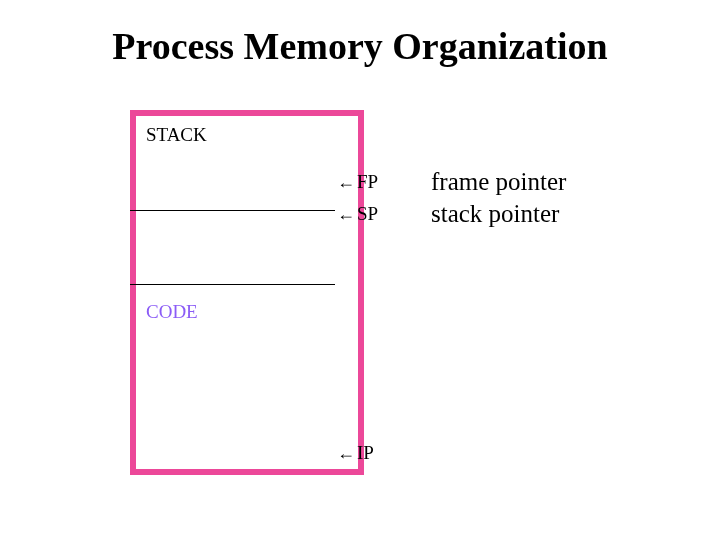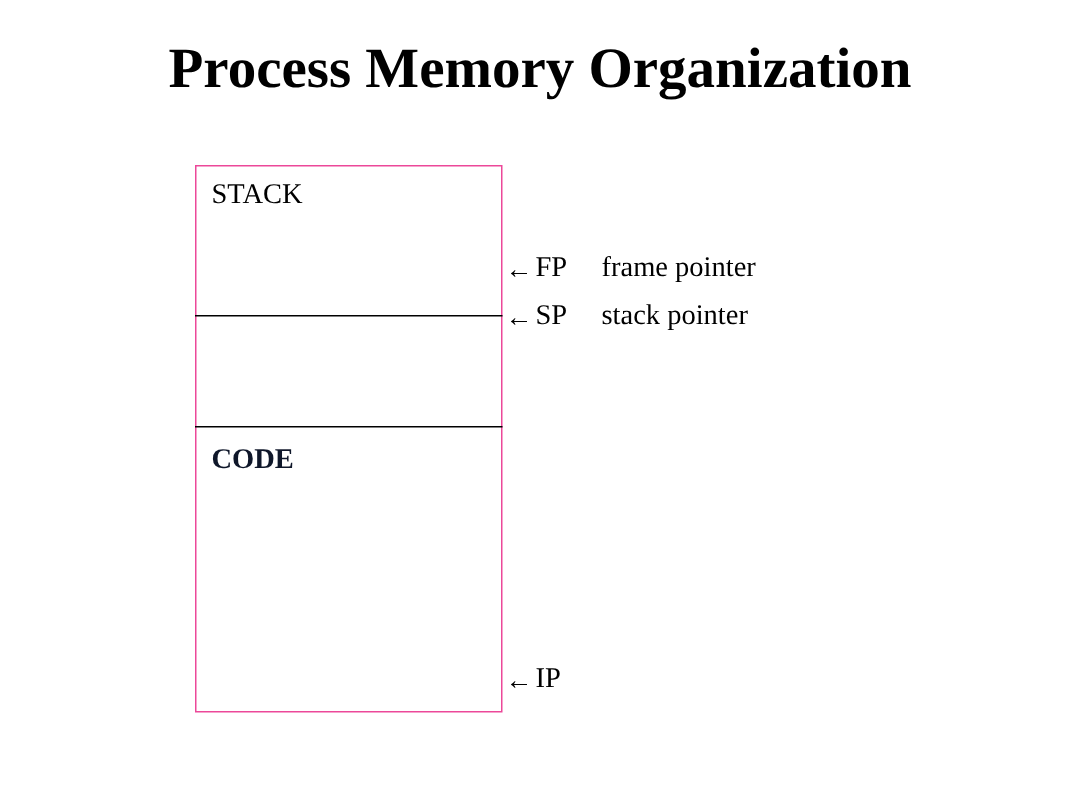--- a/index.html
+++ b/index.html
@@ -24,66 +24,66 @@
       position: absolute;
       top: 110px;
       left: 130px;
       width: 450px;
       height: 400px;
     }
     .memory-box {
       position: absolute;
       left: 0;
       top: 0;
-      width: 205px;
+      width: 234px;
       height: 365px;
-      border: 1px solid #ec4899;
+      border: 6px solid #ec4899;
     }
     .divider {
       position: absolute;
       left: 0;
       width: 205px;
       height: 0;
       border-top: 1px solid #000;
     }
     .stack-label {
       position: absolute;
       top: 8px;
       left: 10px;
       font-size: 19px;
       color: #000;
     }
     .code-label {
       position: absolute;
       top: 185px;
       left: 10px;
       font-size: 19px;
-      color: #0f172a;
-      font-weight: bold;
+      color: #8b5cf6;
     }
     .pointer {
       position: absolute;
       left: 207px;
       display: flex;
       align-items: center;
       font-size: 19px;
       color: #000;
       white-space: nowrap;
     }
     .arrow {
       font-size: 18px;
       margin-right: 2px;
       line-height: 1;
     }
     .abbr {
-      margin-right: 20px;
+      margin-right: 10px;
       min-width: 24px;
     }
     .desc {
-      font-size: 19px;
+      font-size: 25px;
+      margin-left: 40px;
     }
   </style>
 </head>
 <body>
 
 <div class="title">Process Memory Organization</div>
 
 <div class="diagram">
   <div class="memory-box">
     <div class="stack-label">STACK</div>

